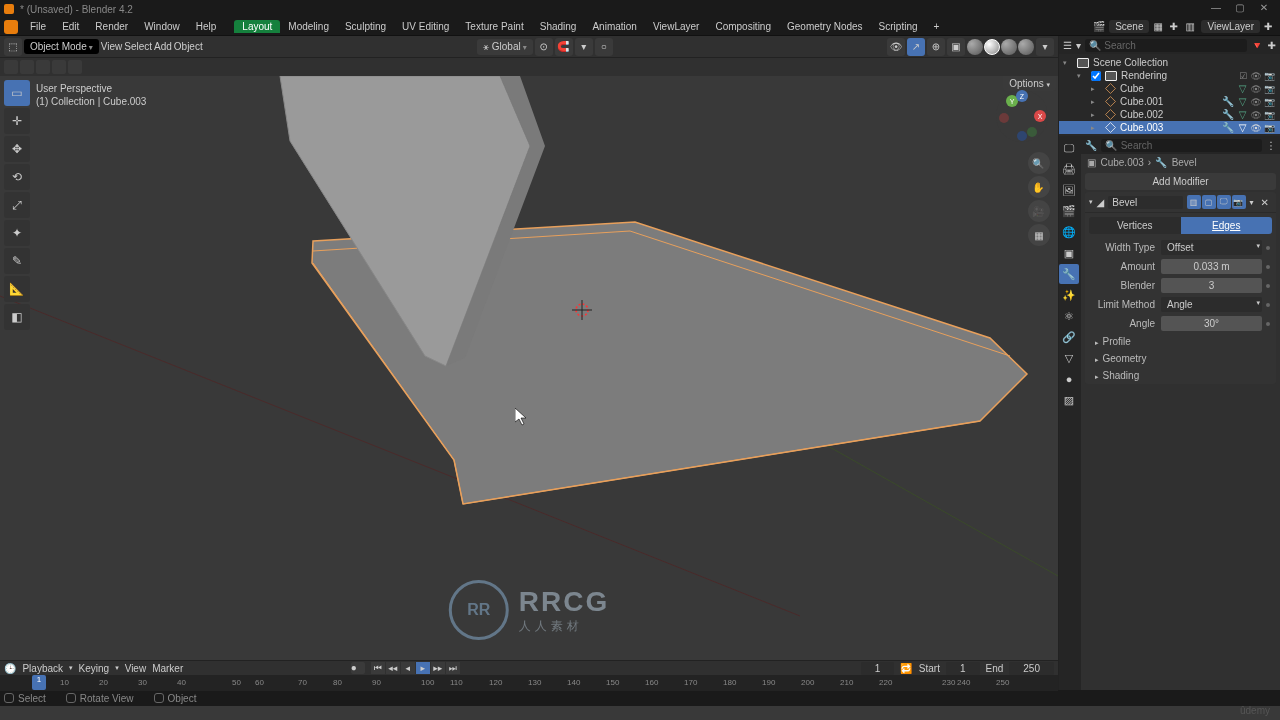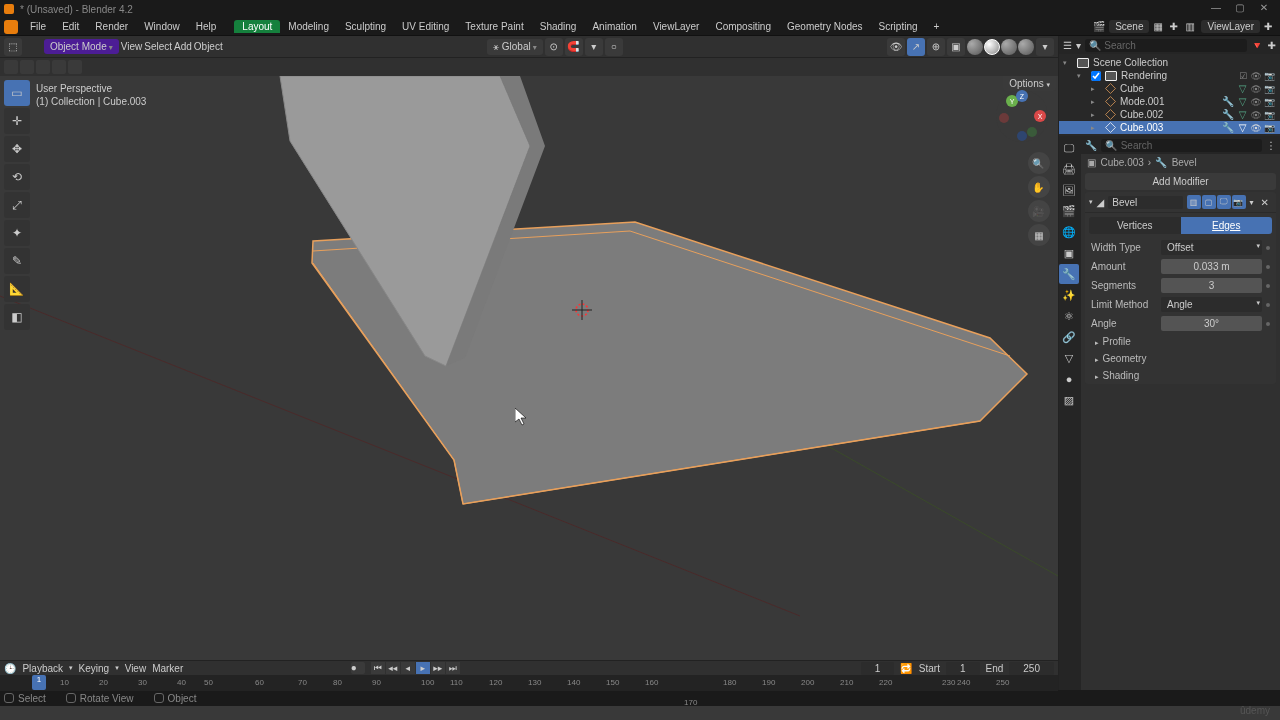--- a/index.html
+++ b/index.html
@@ -22,21 +22,21 @@
 .menubar .right .ico { width: 12px; height: 12px; display: inline-block; }
 
 
 .row { display: flex; height: 654px; }
 .left { flex: 1; display: flex; flex-direction: column; }
 .right-panels { width: 222px; background: #303030; border-left: 1px solid #222; display: flex; flex-direction: column; }
 
 
 .vphead { height: 22px; background: #303030; display: flex; align-items: center; padding: 0 4px; font-size: 10px; gap: 2px; border-bottom: 1px solid #222; }
 .vphead .btn { padding: 2px 6px; background: #3a3a3a; border-radius: 3px; cursor: pointer; }
-.vphead .mode { padding: 2px 6px; background: #4c1d95; border-radius: 3px; cursor: pointer; margin-left: 20px; }
+.vphead .mode { padding: 2px 6px; background: #000000; border-radius: 3px; cursor: pointer; }
 .vphead .drop { color: #888; font-size: 8px; margin-left: 2px; }
 .vphead .flex { flex: 1; }
 .vphead .iconbtn { width: 18px; height: 18px; background: #3a3a3a; border-radius: 3px; display: flex; align-items: center; justify-content: center; cursor: pointer; font-size: 10px; }
 .vphead .iconbtn.active { background: #4772b3; }
 .vphead .shbar { display: flex; gap: 1px; }
 .vphead .shbar .sph { width: 16px; height: 16px; border-radius: 50%; background: radial-gradient(circle at 30% 30%, #aaa, #555); cursor: pointer; }
 .vphead .shbar .sph.sel { background: radial-gradient(circle at 30% 30%, #fff, #888); border: 1px solid #fff; }
 
 .vpsub { height: 18px; background: #303030; display: flex; align-items: center; gap: 2px; padding: 0 4px; }
 .vpsub .sq { width: 14px; height: 14px; background: #3a3a3a; border-radius: 2px; }
@@ -97,21 +97,21 @@
 .modhdr .name { flex: 1; background: #2c2c2c; padding: 1px 4px; border-radius: 2px; }
 .modhdr .togg { display: flex; gap: 1px; }
 .modhdr .togg .t { width: 14px; height: 14px; background: #4772b3; border-radius: 2px; font-size: 8px; display: flex; align-items: center; justify-content: center; }
 .modhdr .x { cursor: pointer; padding: 0 3px; }
 .tabrow { display: flex; margin: 4px; }
 .tabrow .tb { flex: 1; text-align: center; padding: 3px; cursor: pointer; background: #2c2c2c; }
 .tabrow .tb.active { background: #4772b3; color: #fff; text-decoration: underline; }
 .tabrow .tb:first-child { border-radius: 3px 0 0 3px; }
 .tabrow .tb:last-child { border-radius: 0 3px 3px 0; }
 .proprow { display: flex; align-items: center; padding: 2px 6px; }
-.proprow .lbl { width: 70px; text-align: left; padding-right: 6px; color: #bbb; }
+.proprow .lbl { width: 70px; text-align: right; padding-right: 6px; color: #bbb; }
 .proprow .val { flex: 1; background: #545454; text-align: center; padding: 2px; border-radius: 2px; position: relative; }
 .proprow .dot { width: 4px; height: 4px; background: #666; border-radius: 50%; margin-left: 4px; }
 .subpanel { padding: 3px 10px; cursor: pointer; color: #bbb; }
 .subpanel .tri { font-size: 7px; margin-right: 4px; }
 .icon-mesh { width: 11px; height: 11px; border: 1px solid #e8a05c; transform: rotate(45deg) scale(0.7); }
 .icon-mesh.sel { border-color: #fff; }
 .icon-coll { width: 12px; height: 10px; border: 1px solid #eee; border-radius: 1px; background: #555; }
 
 .watermark { position: absolute; left: 50%; bottom: 20px; transform: translateX(-50%); display: flex; align-items: center; gap: 10px; opacity: 0.85; pointer-events: none;}
 .watermark .wlogo { width: 60px; height: 60px; border: 3px solid #6a8196; border-radius: 50%; display: flex; align-items: center; justify-content: center; color:#6a8196; font-weight: bold; font-size: 16px;}
@@ -259,20 +259,27 @@
           <circle cx="30" cy="50" r="5" fill="#2e456f"></circle>
         </svg>
       </div>
       <div class="nav-col">
         <div class="nv">🔍</div>
         <div class="nv">✋</div>
         <div class="nv">🎥</div>
         <div class="nv">▦</div>
       </div>
 
+      <div class="watermark">
+        <div class="wlogo">RR</div>
+        <div>
+          <div class="wtxt">RRCG</div>
+          <div style="color:#7a838a;font-size:12px;letter-spacing:4px">人人素材</div>
+        </div>
+      </div>
     </div>
 
     <div class="timeline">
       <div class="timehdr">
         <span>🕒</span>
         <span class="mi">Playback</span>
           <span style="font-size:7px">▾</span>
         <span class="mi">Keying</span>
           <span style="font-size:7px">▾</span>
         <span class="mi">View</span>
@@ -294,33 +301,33 @@
         <span class="frame">1</span>
         <span>End</span>
         <span class="frame">250</span>
       </div>
       <div class="timeaxis">
         <div class="ph">1</div>
       <span class="tick" style="left: 60px;">10</span>
           <span class="tick" style="left: 99px;">20</span>
           <span class="tick" style="left: 138px;">30</span>
           <span class="tick" style="left: 177px;">40</span>
-          <span class="tick" style="left: 204px;">50</span>
+          <span class="tick" style="left: 232px;">50</span>
           <span class="tick" style="left: 255px;">60</span>
           <span class="tick" style="left: 298px; text-align: center;">70</span>
           <span class="tick" style="left: 333px;">80</span>
           <span class="tick" style="left: 372px;">90</span>
           <span class="tick" style="left: 421px;">100</span>
           <span class="tick" style="left: 450px;">110</span>
           <span class="tick" style="left: 489px;">120</span>
           <span class="tick" style="left: 528px;">130</span>
           <span class="tick" style="left: 567px;">140</span>
           <span class="tick" style="left: 606px;">150</span>
           <span class="tick" style="left: 645px;">160</span>
-          <span class="tick" style="left: 684px; margin-top: 20px;">170</span>
+          <span class="tick" style="left: 684px;">170</span>
           <span class="tick" style="left: 723px;">180</span>
           <span class="tick" style="left: 762px;">190</span>
           <span class="tick" style="left: 801px;">200</span>
           <span class="tick" style="left: 840px;">210</span>
           <span class="tick" style="left: 879px;">220</span>
           <span class="tick" style="left: 942px;">230</span>
           <span class="tick" style="left: 957px;">240</span>
           <span class="tick" style="left: 996px;">250</span>
         </div>
     </div>
@@ -363,21 +370,21 @@
           <span style="color:#5a8">▽</span>
         <span class="ricons">
             <span>👁</span>
             <span>📷</span>
           </span>
       </div>
       <div class="outitem">
         <span class="ind" style="width:24px"></span>
           <span class="tri">▸</span>
         <span class="icon-mesh"></span>
-        <span>Mode.001</span>
+        <span>Cube.001</span>
         <span class="flex"></span>
           <span style="color:#5a8">🔧</span>
           <span style="color:#5a8">▽</span>
         <span class="ricons">
             <span>👁</span>
             <span>📷</span>
           </span>
       </div>
       <div class="outitem">
         <span class="ind" style="width:24px"></span>
@@ -460,21 +467,21 @@
             <span class="lbl">Width Type</span>
             <span class="val" style="text-align:left;padding-left:6px;background:#2c2c2c"><span>Offset</span><span style="float:right;font-size:7px">▾</span></span>
             <span class="dot"></span>
           </div>
           <div class="proprow">
             <span class="lbl">Amount</span>
             <span class="val">0.033 m</span>
             <span class="dot"></span>
           </div>
           <div class="proprow">
-            <span class="lbl">Segments</span>
+            <span class="lbl">Blender</span>
             <span class="val">3</span>
             <span class="dot"></span>
           </div>
           <div class="proprow">
             <span class="lbl">Limit Method</span>
             <span class="val" style="text-align:left;padding-left:6px;background:#2c2c2c"><span>Angle</span><span style="float:right;font-size:7px">▾</span></span>
             <span class="dot"></span>
           </div>
           <div class="proprow">
             <span class="lbl">Angle</span>

